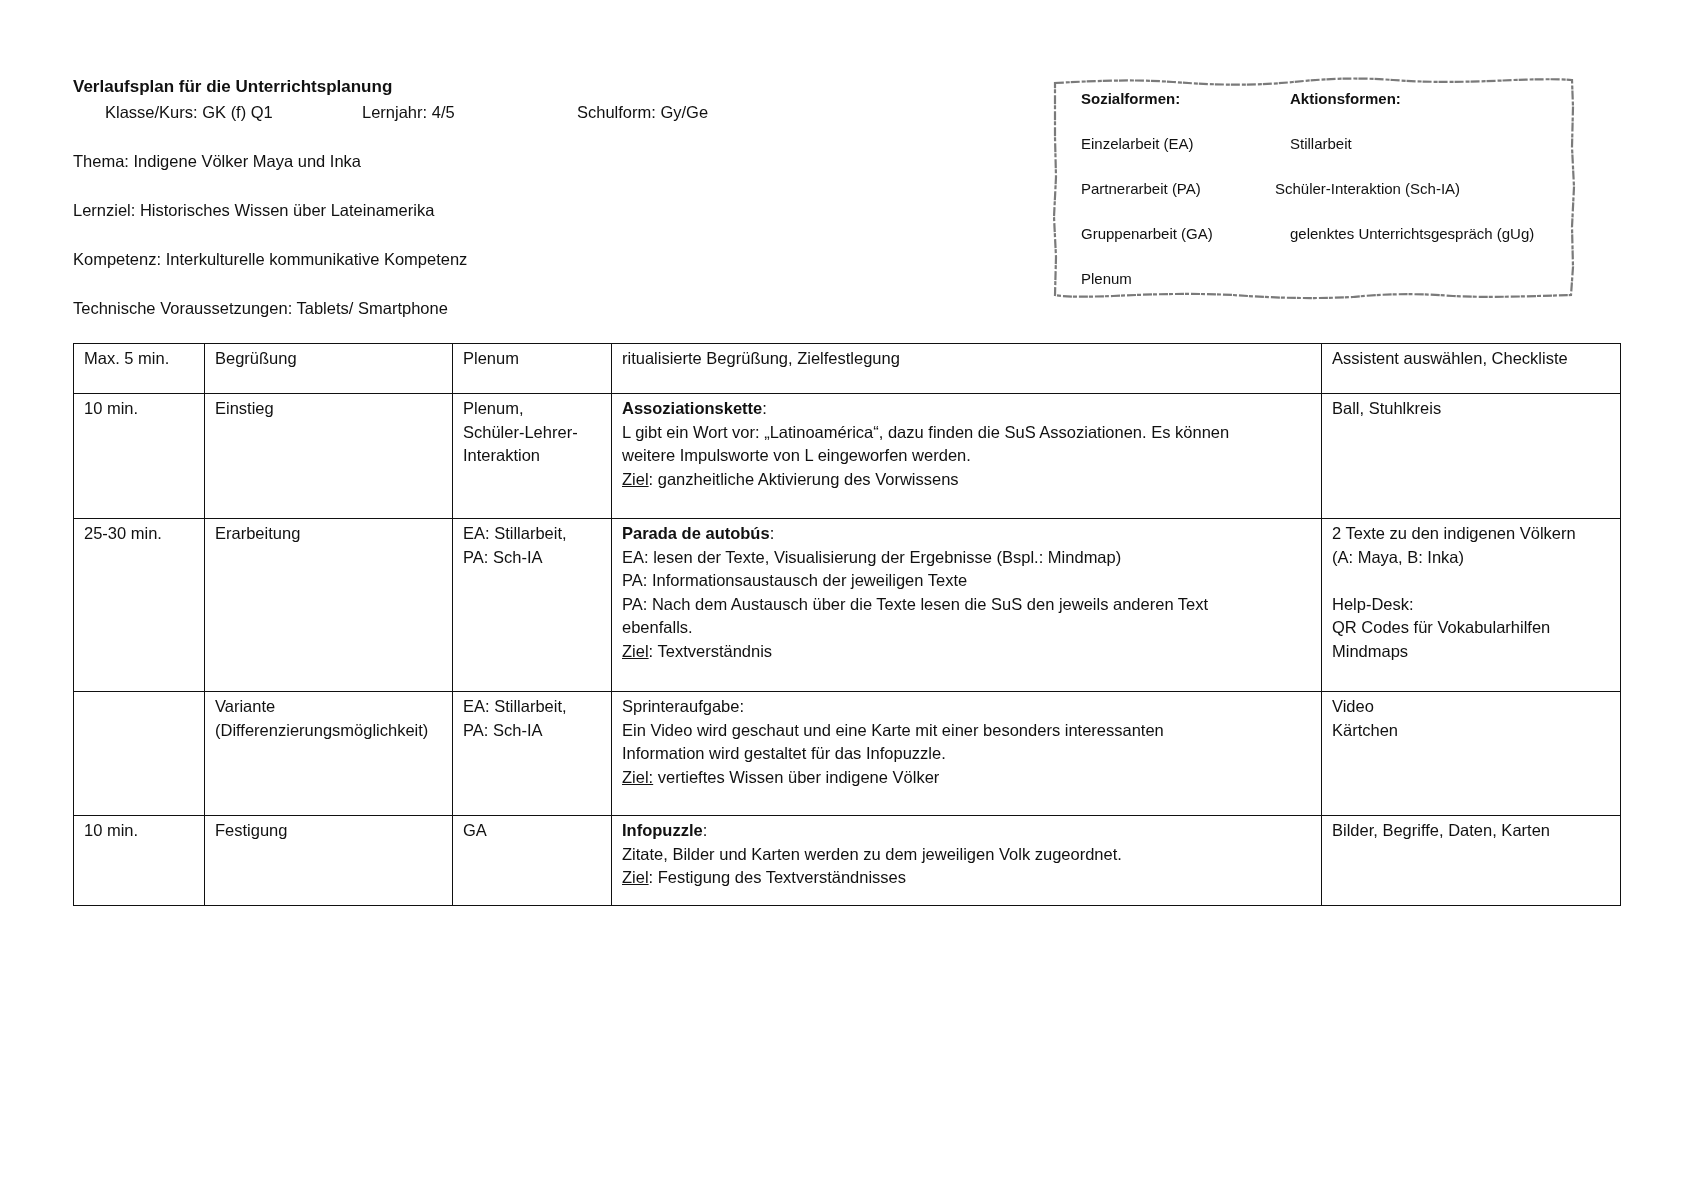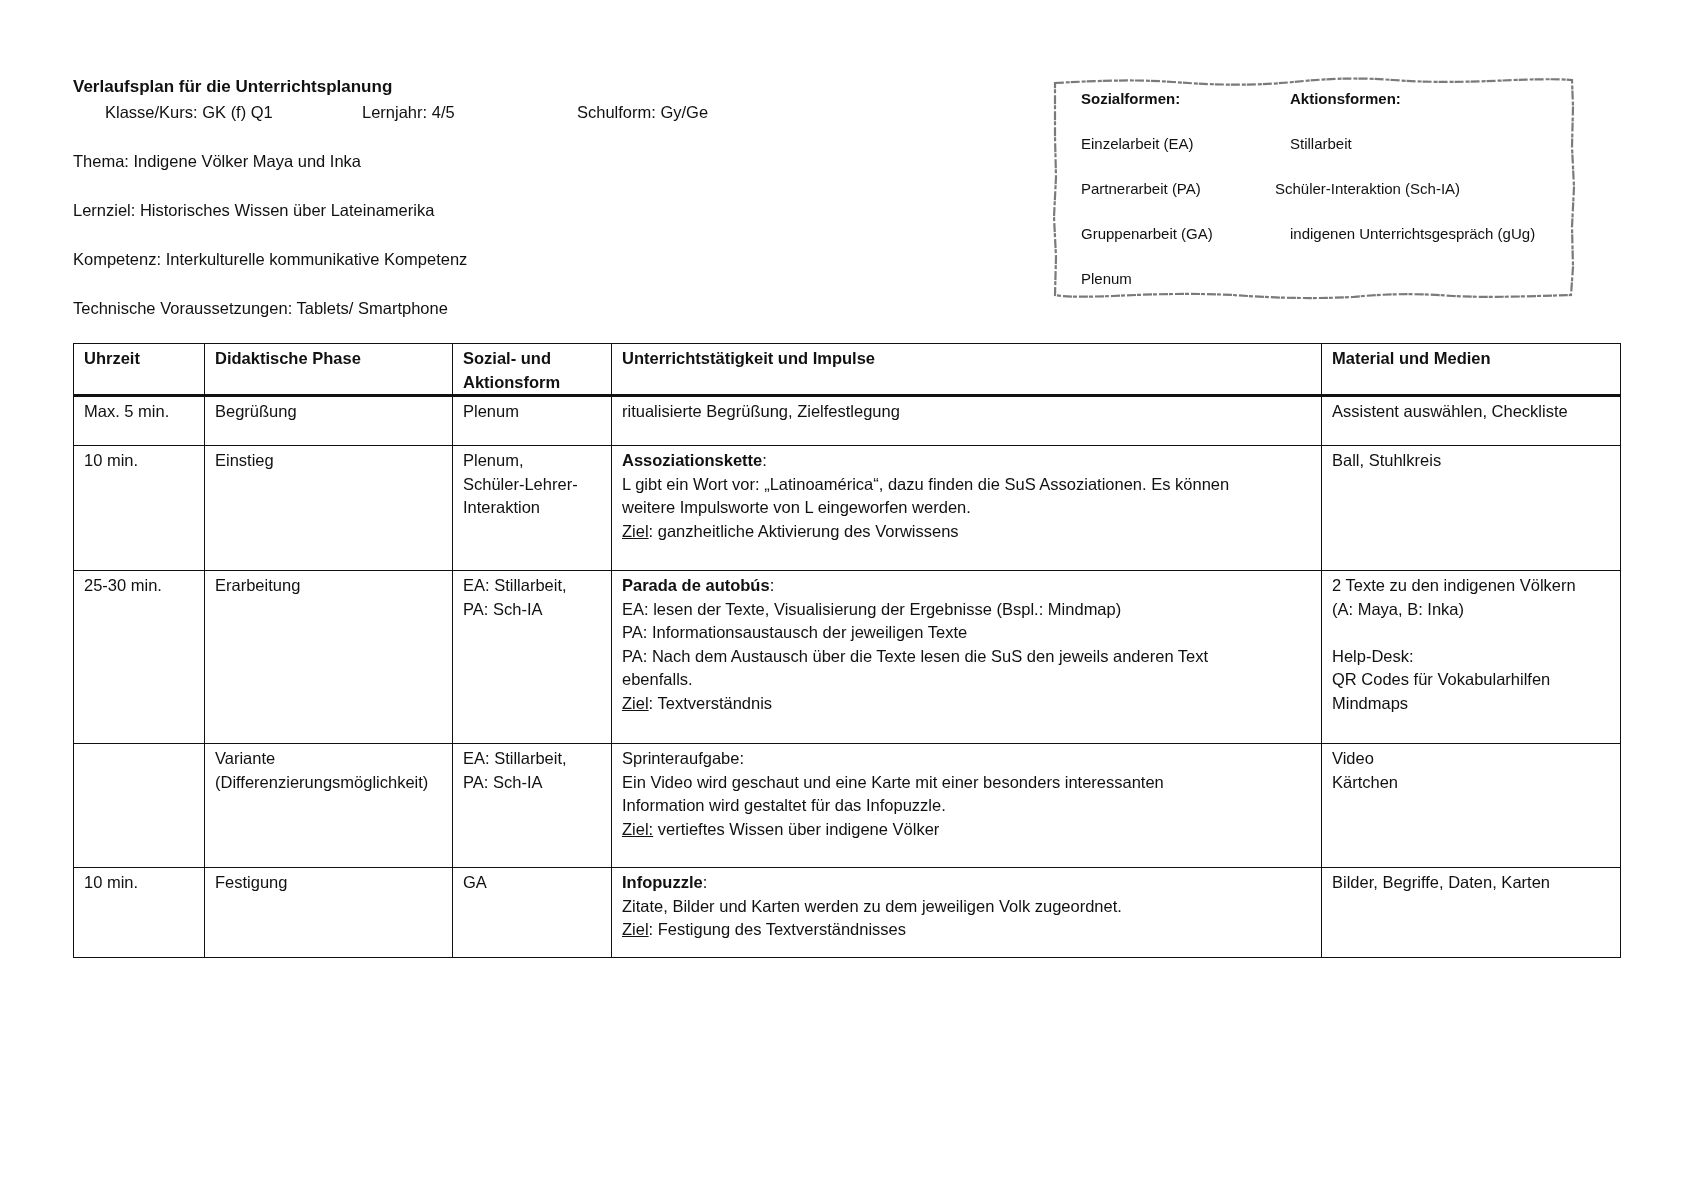--- a/index.html
+++ b/index.html
@@ -42,42 +42,32 @@
              L3,180 L1,140 L3,100 L2,60 Z" fill="none" stroke="#7a7a7a" stroke-width="2.2" stroke-dasharray="9 2 4 1"></path>
   </svg>
   <div class="legend-item b" style="left:28px;top:13px;text-align:center;">Sozialformen:</div>
   <div class="legend-item b" style="left:237px;top:13px;">Aktionsformen:</div>
   <div class="legend-item" style="left:28px;top:58px;">Einzelarbeit (EA)</div>
   <div class="legend-item" style="left:28px;top:103px;">Partnerarbeit (PA)</div>
   <div class="legend-item" style="left:28px;top:148px;">Gruppenarbeit (GA)</div>
   <div class="legend-item" style="left:28px;top:193px;">Plenum</div>
   <div class="legend-item" style="left:237px;top:58px;">Stillarbeit</div>
   <div class="legend-item" style="left:222px;top:103px;">Schüler-Interaktion (Sch-IA)</div>
-  <div class="legend-item" style="left:237px;top:148px;">indigenen Unterrichtsgespräch (gUg)</div>
+  <div class="legend-item" style="left:237px;top:148px;">gelenktes Unterrichtsgespräch (gUg)</div>
 </div>
 
 <table class="plan">
   <colgroup>
     <col style="width:131px">
       <col style="width:248px">
       <col style="width:159px">
       <col style="width:710px">
       <col style="width:299px">
   </colgroup>
   <tbody>
-      <tr class="head" style="height:50px;">
-    <td>Uhrzeit</td>
-    <td>Didaktische Phase</td>
-    <td>
-      <span class="line">Sozial- und</span>
-      <span class="line">Aktionsform</span>
-    </td>
-    <td>Unterrichtstätigkeit und Impulse</td>
-    <td>Material und Medien</td>
-  </tr>
 
   <tr style="height:50px;">
     <td>Max. 5 min.</td>
     <td>
           <span class="line">Begrüßung</span>
         </td>
     <td>
           <span class="line">Plenum</span>
         </td>
     <td>

